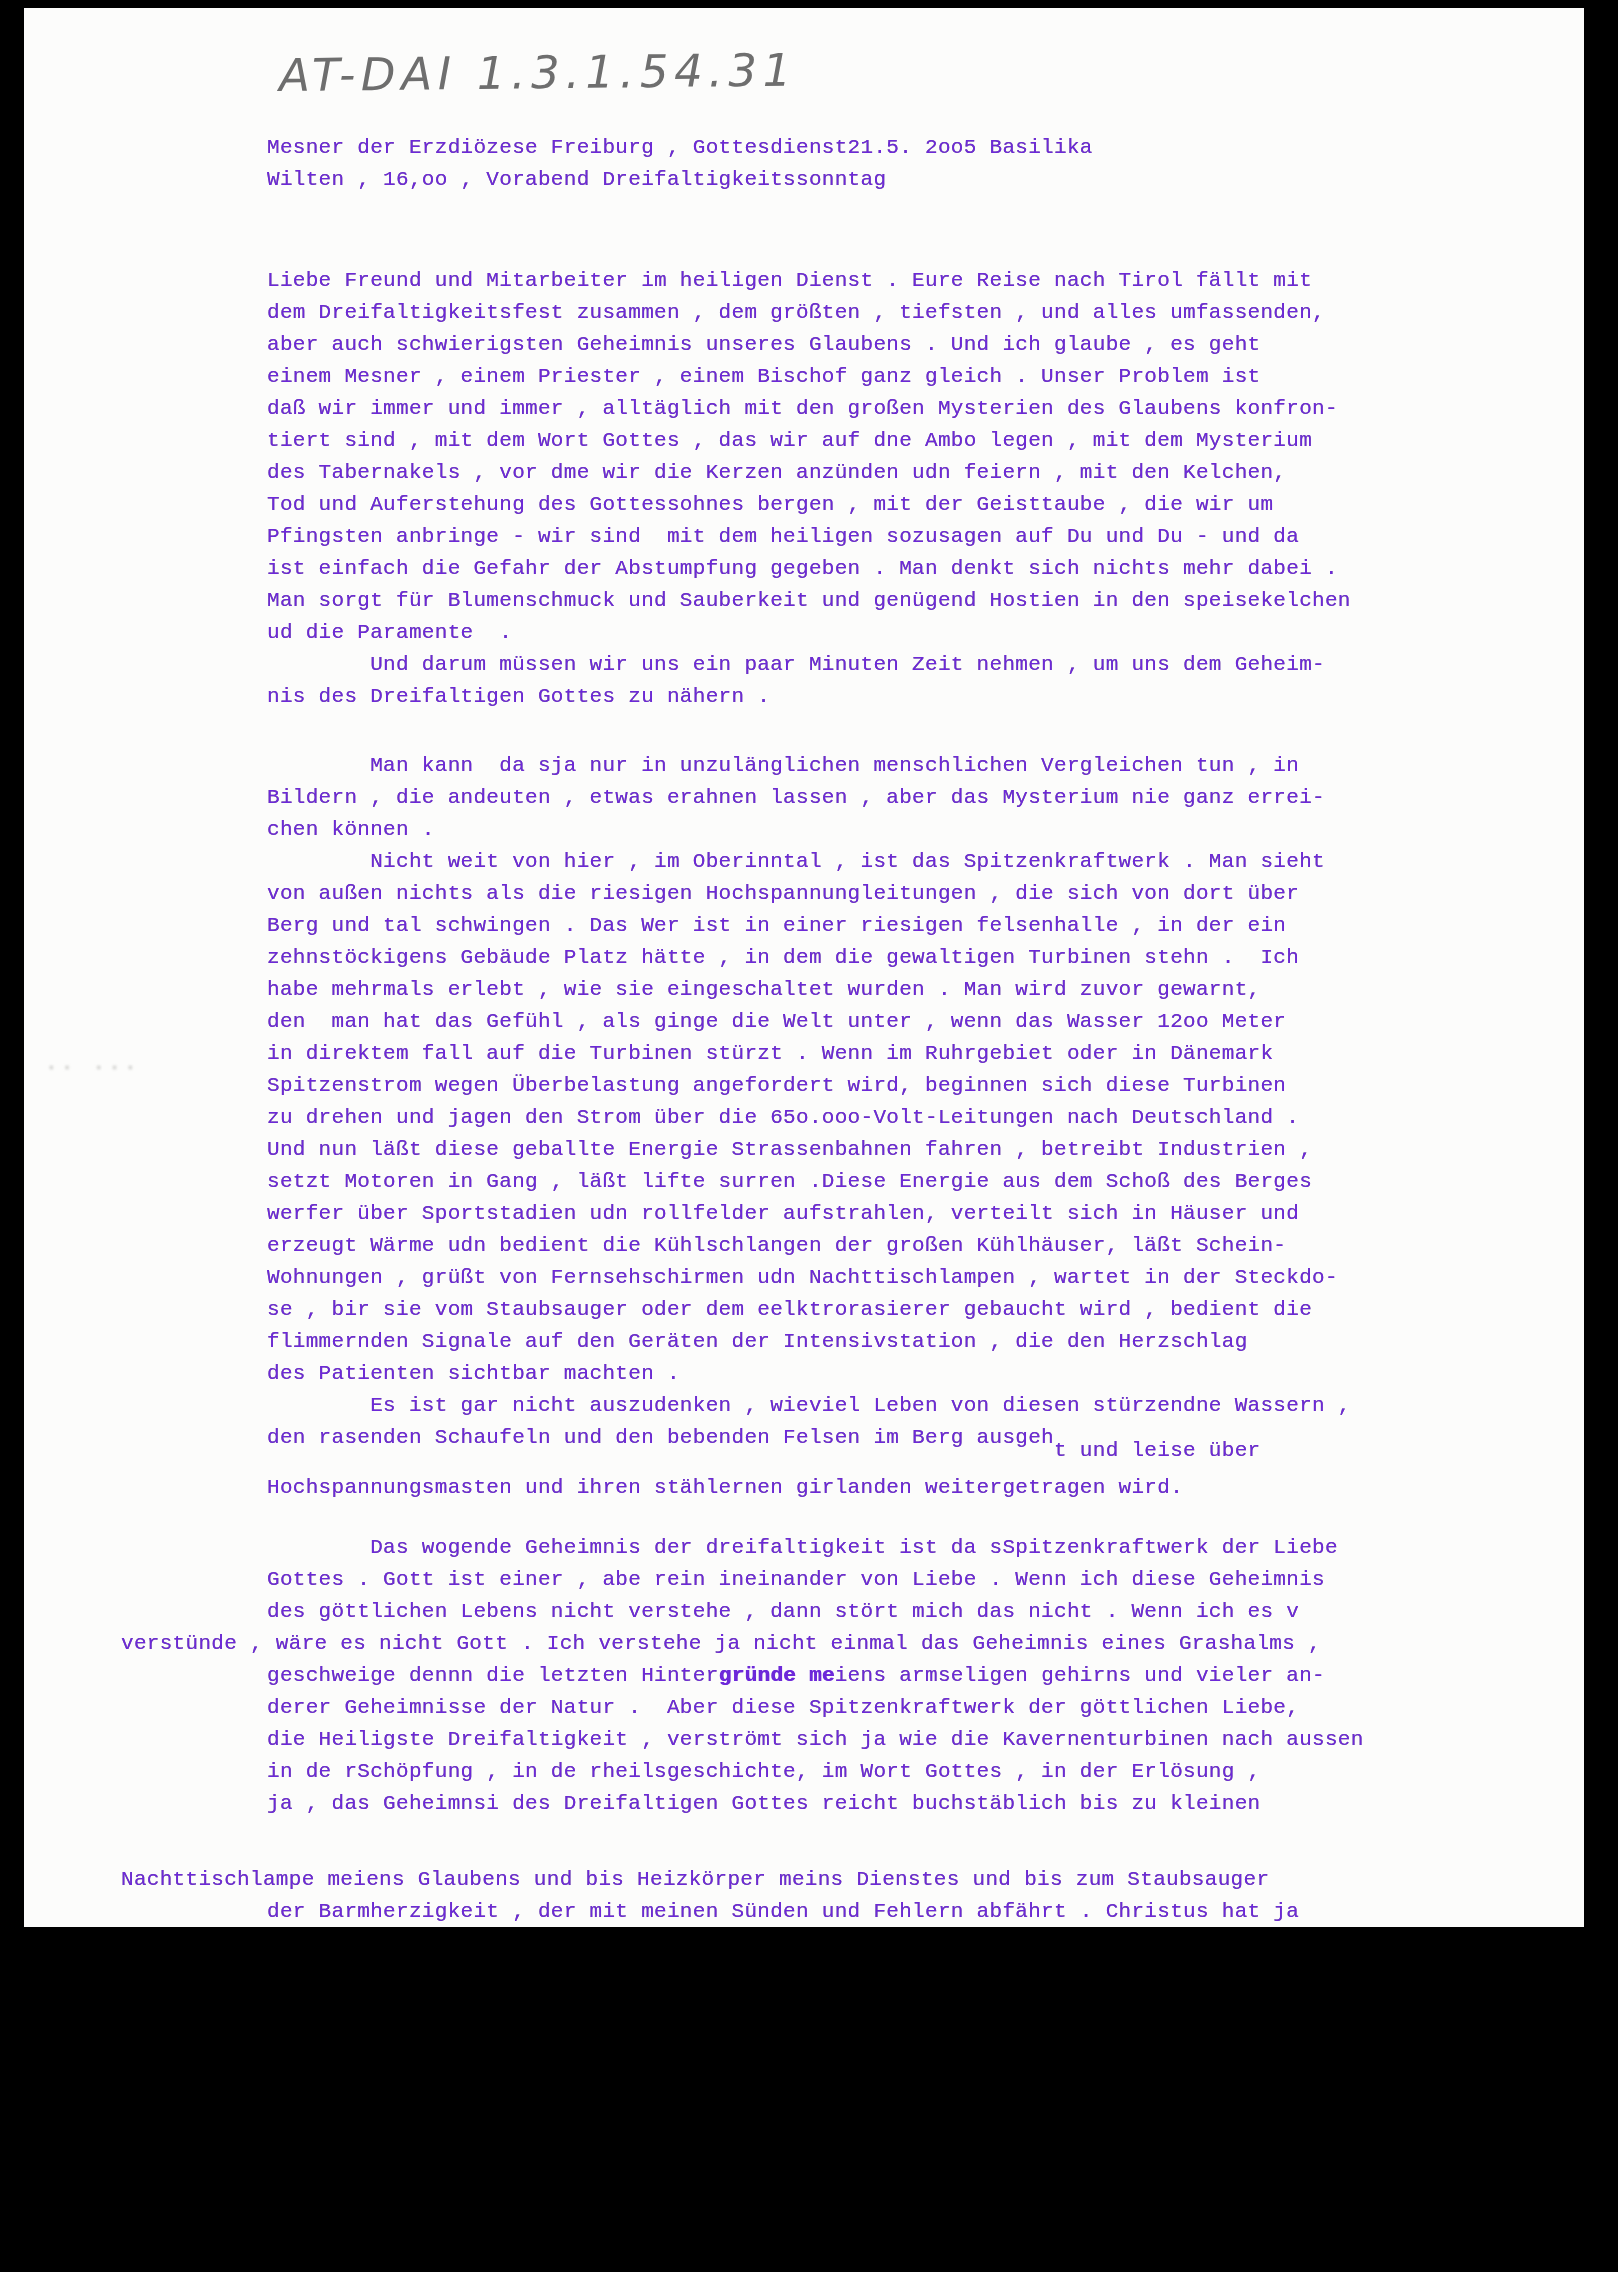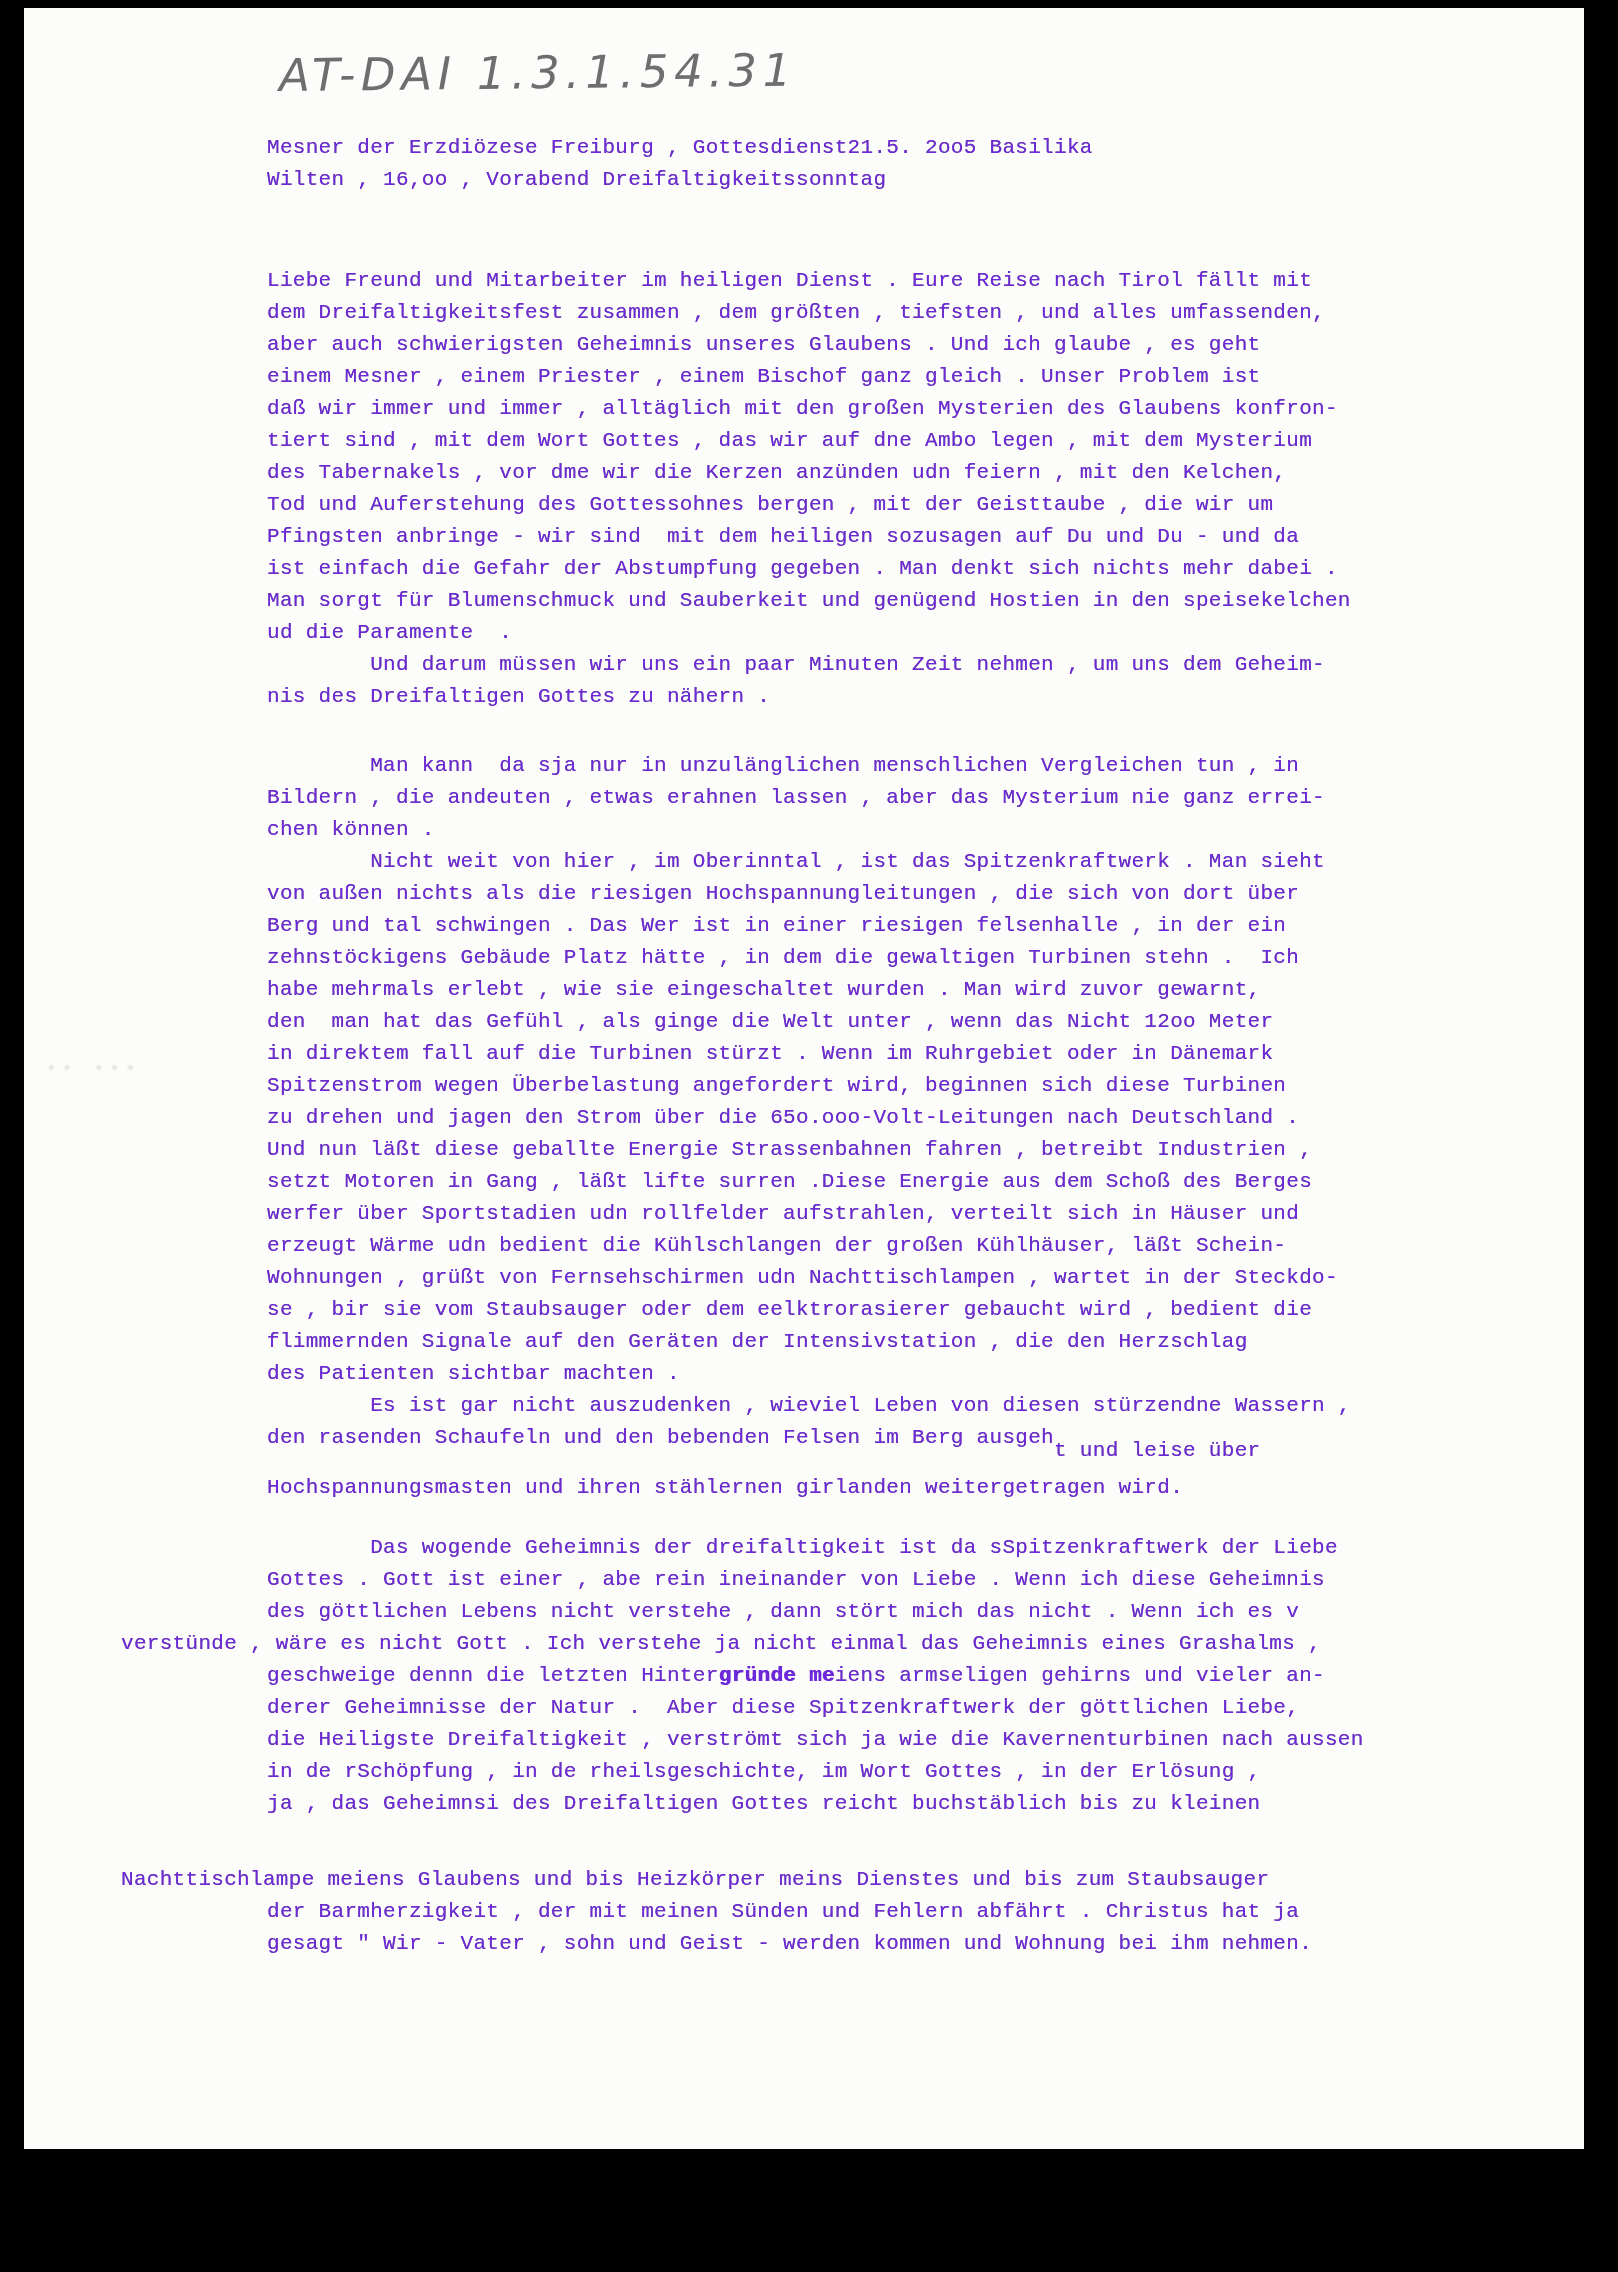--- a/index.html
+++ b/index.html
@@ -1,17 +1,17 @@
 <!DOCTYPE html>
 <html style="font-size:13px"><head>
 <meta charset="utf-8">
 <style>
   html,body { margin:0; padding:0; background:#000; }
   .scan {
-    position:relative; width:1619px; height:2149px; background:#000; overflow:hidden;
+    position:relative; width:1619px; height:1927px; background:#000; overflow:hidden;
     font-family:"Liberation Mono","DejaVu Sans Mono",monospace;
   }
   .page {
     position:absolute; left:24px; top:8px; width:1560px; height:2227px;
     background:#fcfcfb; overflow:hidden; box-sizing:border-box;
     padding:39px 0 0 243px;
   }
   .annotation {
     font-family:"DejaVu Sans",sans-serif; font-style:italic;
     font-size:45px; line-height:57px; color:#6e6e6e;
@@ -62,21 +62,21 @@
           <div class="line"><span>        Man kann  da sja nur in unzulänglichen menschlichen Vergleichen tun , in</span></div>
           <div class="line"><span>Bildern , die andeuten , etwas erahnen lassen , aber das Mysterium nie ganz errei-</span></div>
           <div class="line"><span>chen können .</span></div>
         </div>
         <div class="block" style="">
           <div class="line"><span>        Nicht weit von hier , im Oberinntal , ist das Spitzenkraftwerk . Man sieht</span></div>
           <div class="line"><span>von außen nichts als die riesigen Hochspannungleitungen , die sich von dort über</span></div>
           <div class="line"><span>Berg und tal schwingen . Das Wer ist in einer riesigen felsenhalle , in der ein</span></div>
           <div class="line"><span>zehnstöckigens Gebäude Platz hätte , in dem die gewaltigen Turbinen stehn .  Ich</span></div>
           <div class="line"><span>habe mehrmals erlebt , wie sie eingeschaltet wurden . Man wird zuvor gewarnt,</span></div>
-          <div class="line"><span>den  man hat das Gefühl , als ginge die Welt unter , wenn das Nicht 12oo Meter</span></div>
+          <div class="line"><span>den  man hat das Gefühl , als ginge die Welt unter , wenn das Wasser 12oo Meter</span></div>
           <div class="line"><span>in direktem fall auf die Turbinen stürzt . Wenn im Ruhrgebiet oder in Dänemark</span></div>
           <div class="line"><span>Spitzenstrom wegen Überbelastung angefordert wird, beginnen sich diese Turbinen</span></div>
           <div class="line"><span>zu drehen und jagen den Strom über die 65o.ooo-Volt-Leitungen nach Deutschland .</span></div>
           <div class="line"><span>Und nun läßt diese geballte Energie Strassenbahnen fahren , betreibt Industrien ,</span></div>
           <div class="line"><span>setzt Motoren in Gang , läßt lifte surren .Diese Energie aus dem Schoß des Berges</span></div>
           <div class="line"><span>werfer über Sportstadien udn rollfelder aufstrahlen, verteilt sich in Häuser und</span></div>
           <div class="line"><span>erzeugt Wärme udn bedient die Kühlschlangen der großen Kühlhäuser, läßt Schein-</span></div>
           <div class="line"><span>Wohnungen , grüßt von Fernsehschirmen udn Nachttischlampen , wartet in der Steckdo-</span></div>
           <div class="line"><span>se , bir sie vom Staubsauger oder dem eelktrorasierer gebaucht wird , bedient die</span></div>
           <div class="line"><span>flimmernden Signale auf den Geräten der Intensivstation , die den Herzschlag</span></div>

